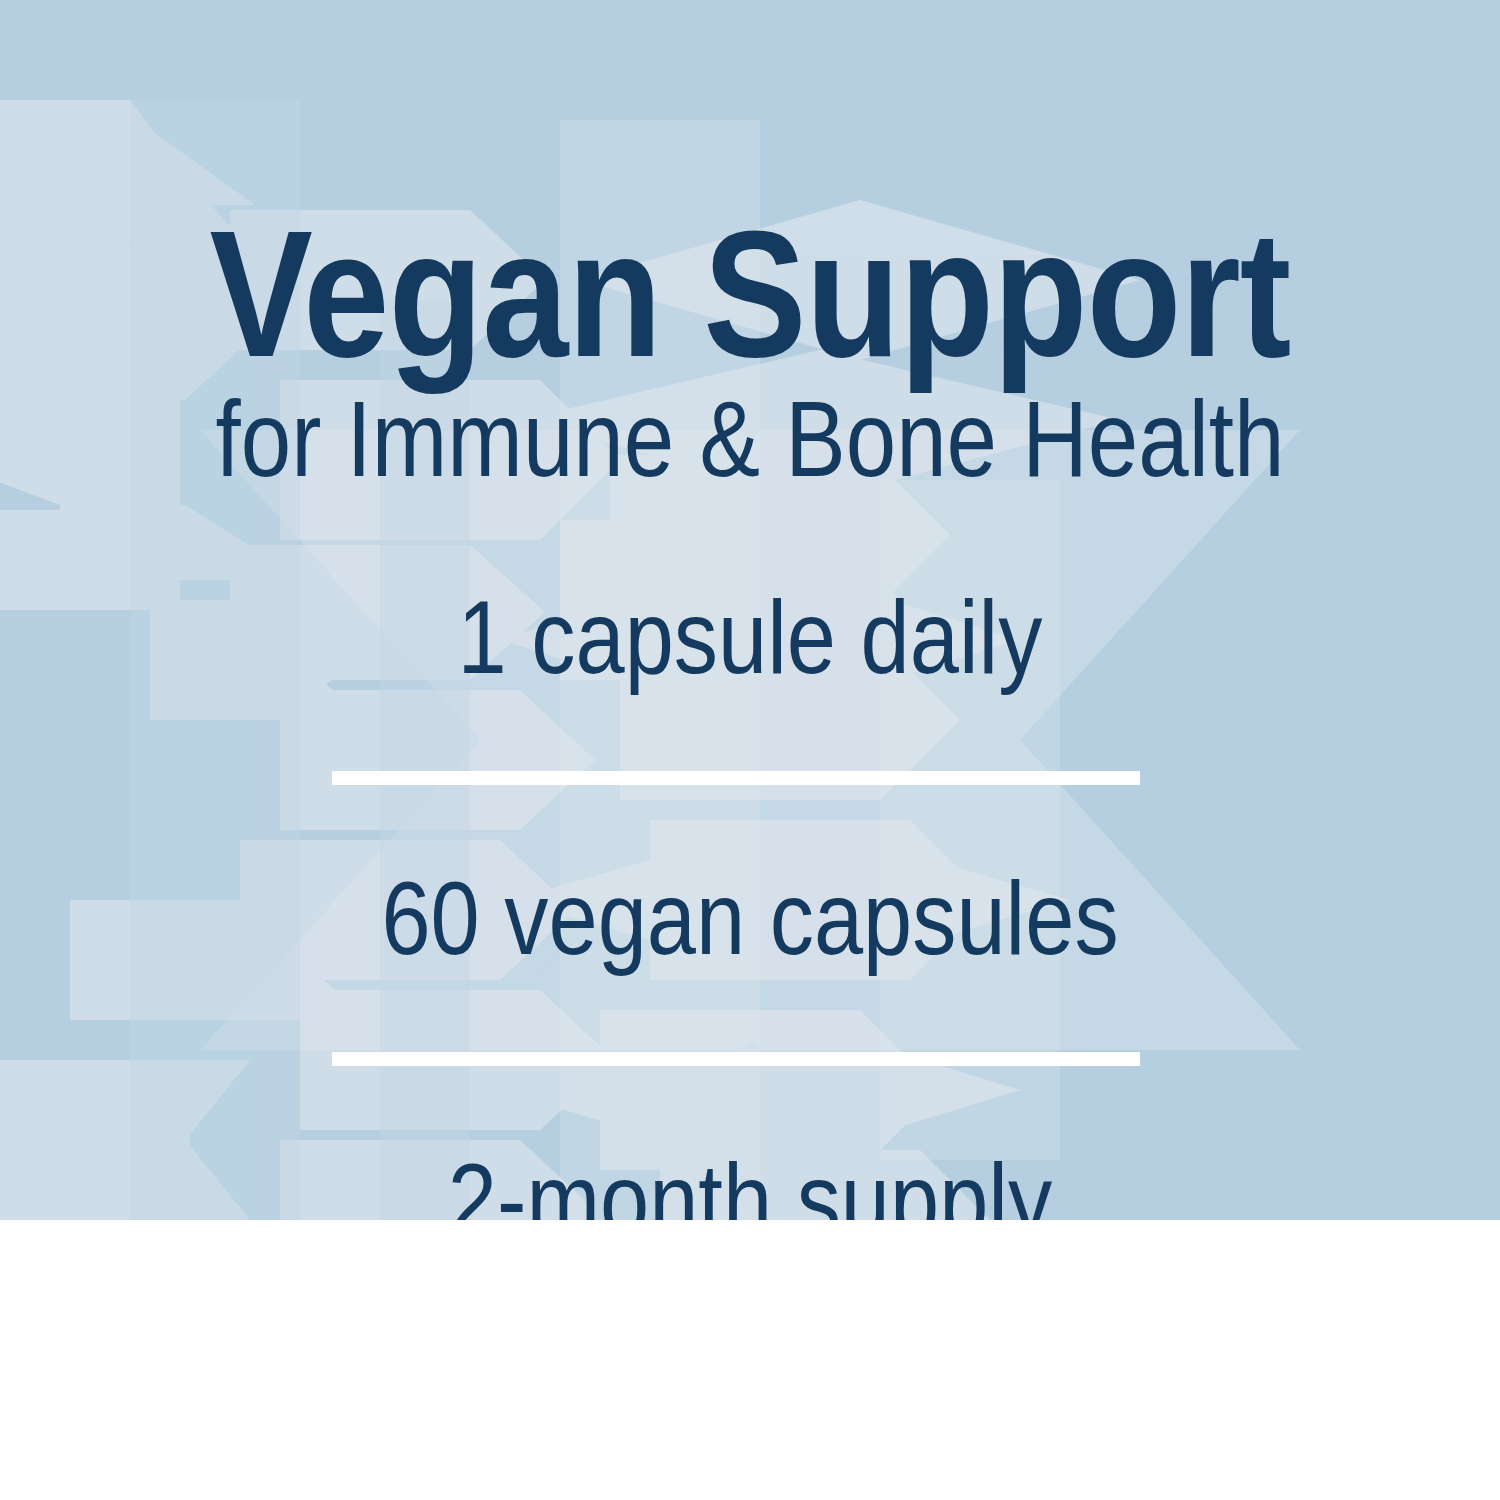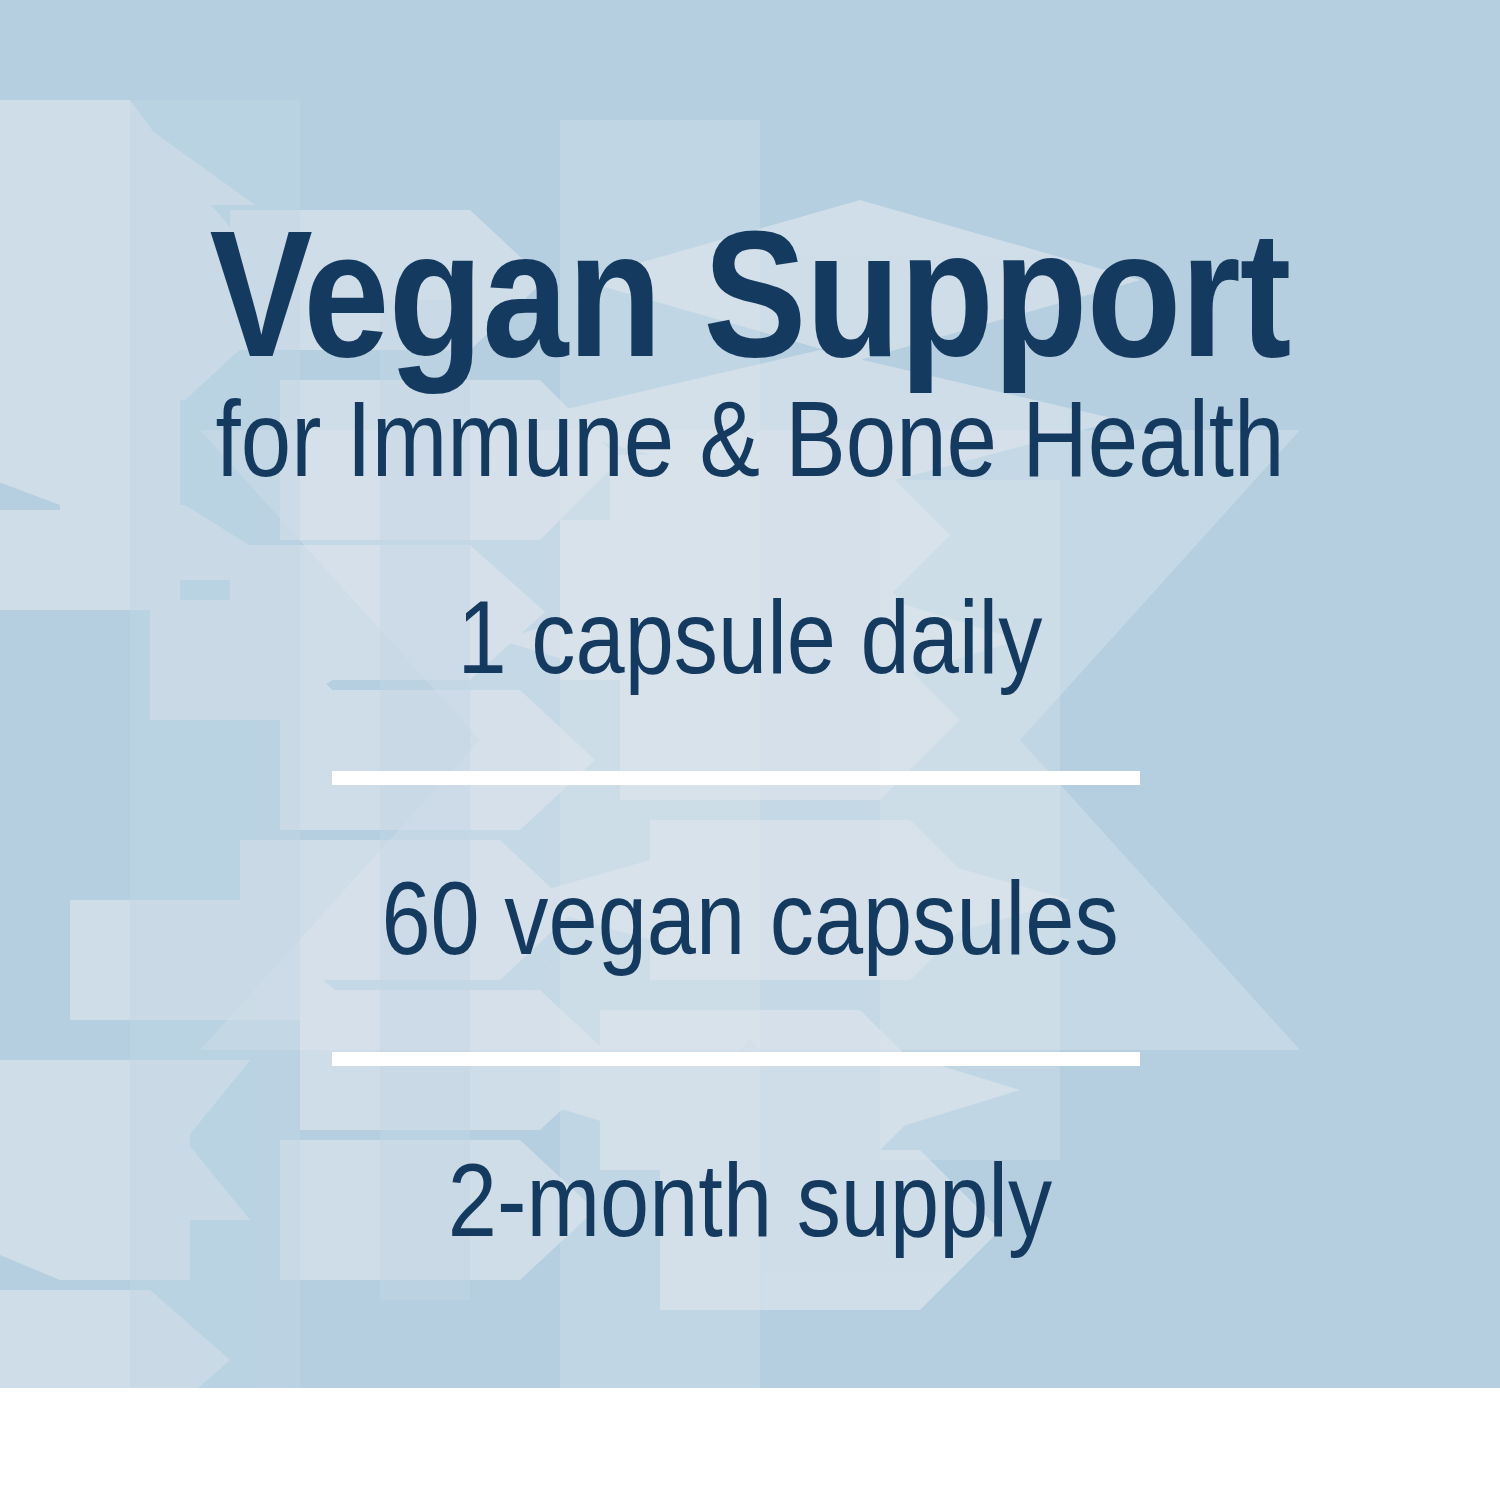--- a/index.html
+++ b/index.html
@@ -4,21 +4,21 @@
 <title>Vegan Support</title>
 <style>
   html, body {
     margin: 0;
     padding: 0;
     background: #ffffff;
   }
   .canvas {
     position: relative;
     width: 1500px;
-    height: 1388px;
+    height: 1220px;
     overflow: hidden;
     background: #b5cfe0;
     font-family: "Liberation Sans", sans-serif;
   }
 
   
   .bg-pattern {
     position: absolute;
     inset: 0;
     width: 1500px;

